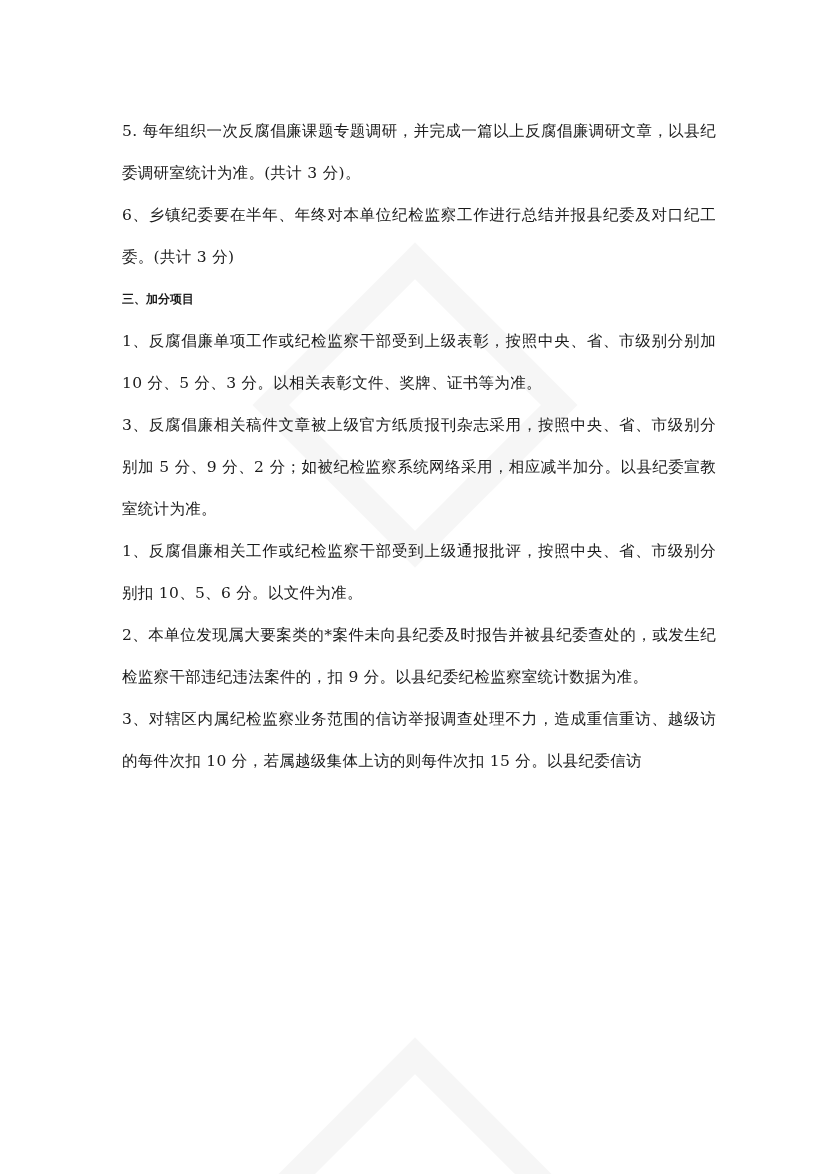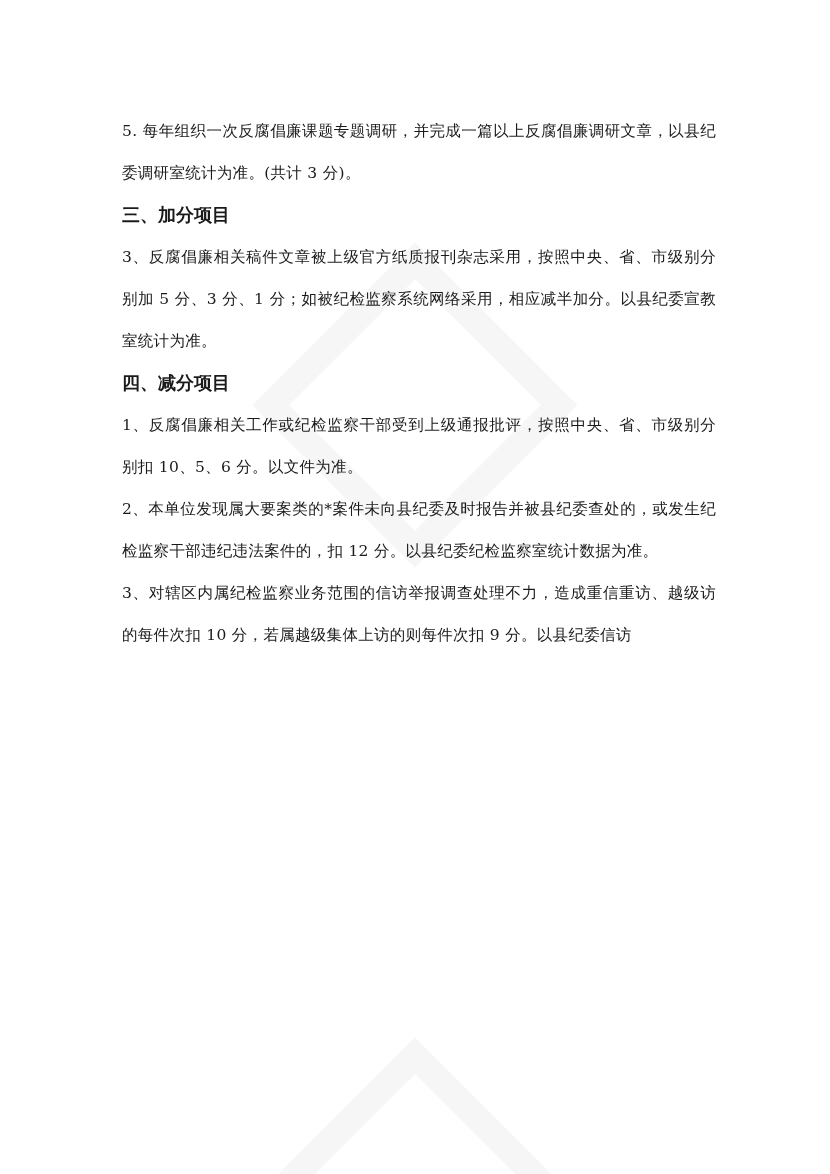--- a/index.html
+++ b/index.html
@@ -19,33 +19,34 @@
     pointer-events: none;
   }
   .page {
     position: absolute; left: 122px; top: 110px; width: 594px;
   }
   .para {
     font-size: 15.5px; line-height: 42px; margin: 0; text-align: justify;
     letter-spacing: 0.3px;
   }
   .heading {
-    font-size: 18px; line-height: 42px; margin: 0; font-weight: bold;
+    font-size: 12px; line-height: 42px; margin: 0; font-weight: bold;
     font-family: "DejaVu Sans", "Liberation Sans", sans-serif;
   }
 </style>
 </head>
 <body>
 
 <div class="watermark"></div>
 <div class="watermark2"></div>
 
 <div class="page">
   <p class="para">5. 每年组织一次反腐倡廉课题专题调研，并完成一篇以上反腐倡廉调研文章，以县纪委调研室统计为准。(共计 3 分)。</p>
+  <p class="para">6、乡镇纪委要在半年、年终对本单位纪检监察工作进行总结并报县纪委及对口纪工委。(共计 3 分)</p>
 
   <p class="heading">三、加分项目</p>
-  <p class="para">3、反腐倡廉相关稿件文章被上级官方纸质报刊杂志采用，按照中央、省、市级别分别加 5 分、3 分、1 分；如被纪检监察系统网络采用，相应减半加分。以县纪委宣教室统计为准。</p>
+  <p class="para">1、反腐倡廉单项工作或纪检监察干部受到上级表彰，按照中央、省、市级别分别加 10 分、5 分、3 分。以相关表彰文件、奖牌、证书等为准。</p>
+  <p class="para">3、反腐倡廉相关稿件文章被上级官方纸质报刊杂志采用，按照中央、省、市级别分别加 5 分、9 分、2 分；如被纪检监察系统网络采用，相应减半加分。以县纪委宣教室统计为准。</p>
 
-  <p class="heading">四、减分项目</p>
   <p class="para">1、反腐倡廉相关工作或纪检监察干部受到上级通报批评，按照中央、省、市级别分别扣 10、5、6 分。以文件为准。</p>
-  <p class="para">2、本单位发现属大要案类的*案件未向县纪委及时报告并被县纪委查处的，或发生纪检监察干部违纪违法案件的，扣 12 分。以县纪委纪检监察室统计数据为准。</p>
-  <p class="para">3、对辖区内属纪检监察业务范围的信访举报调查处理不力，造成重信重访、越级访的每件次扣 10 分，若属越级集体上访的则每件次扣 9 分。以县纪委信访</p>
+  <p class="para">2、本单位发现属大要案类的*案件未向县纪委及时报告并被县纪委查处的，或发生纪检监察干部违纪违法案件的，扣 9 分。以县纪委纪检监察室统计数据为准。</p>
+  <p class="para">3、对辖区内属纪检监察业务范围的信访举报调查处理不力，造成重信重访、越级访的每件次扣 10 分，若属越级集体上访的则每件次扣 15 分。以县纪委信访</p>
 </div>
 
 </body></html>

